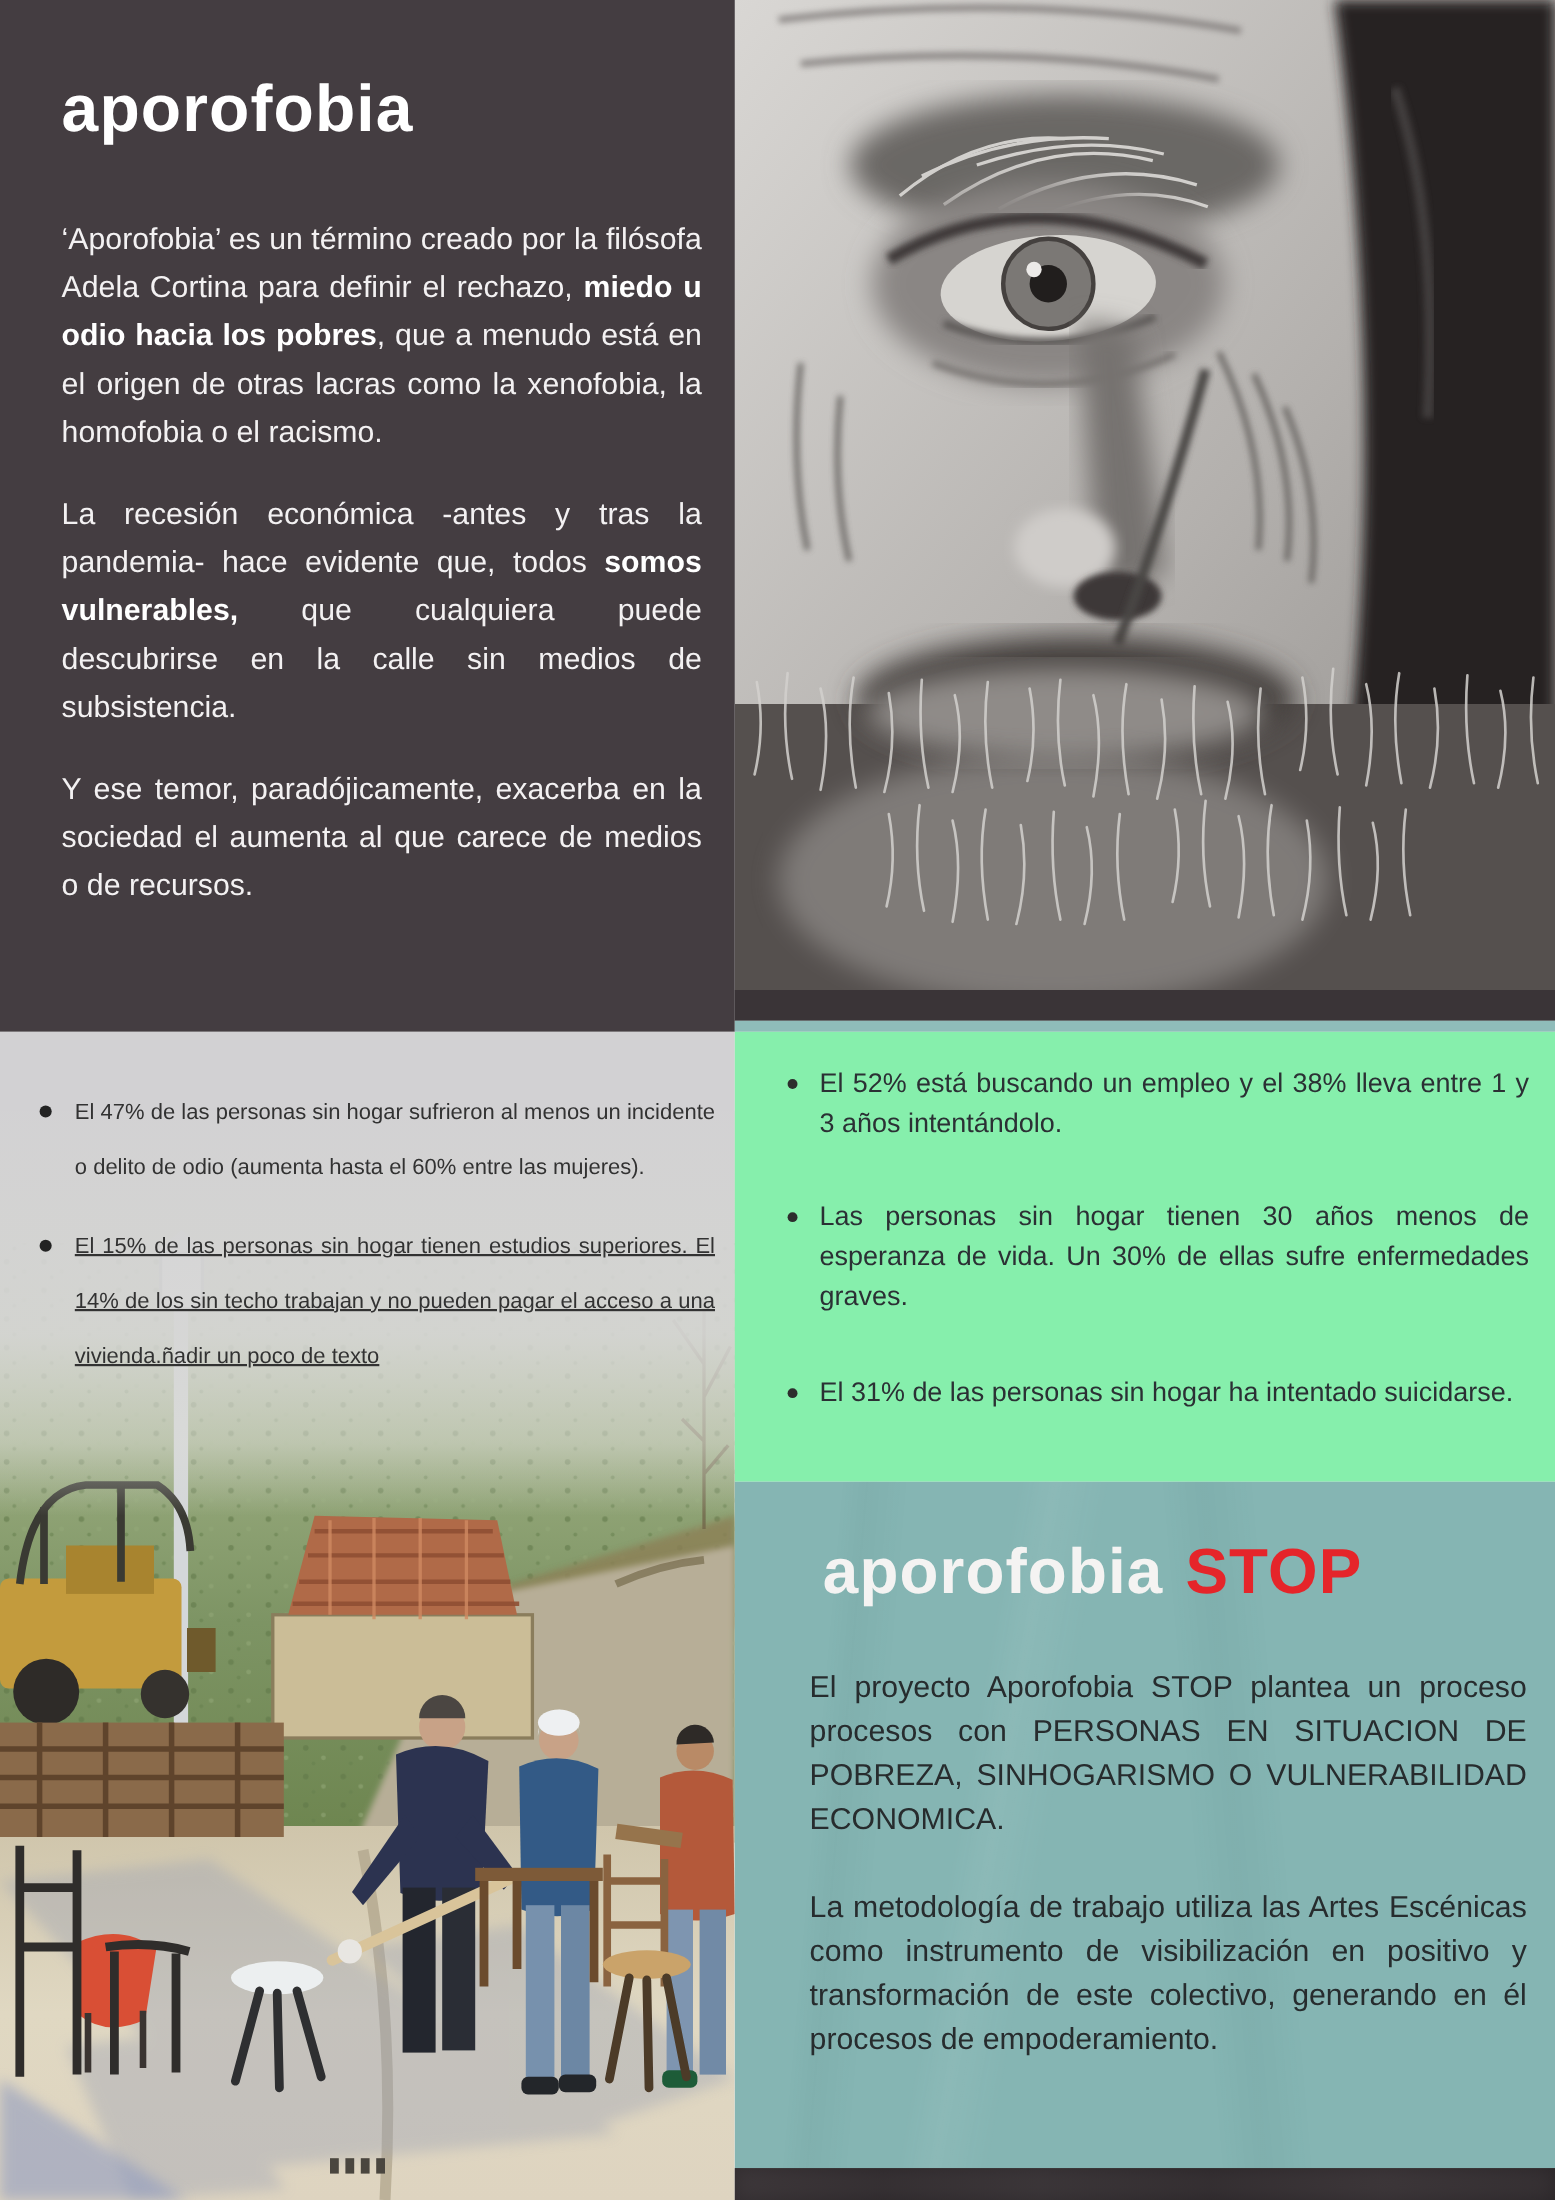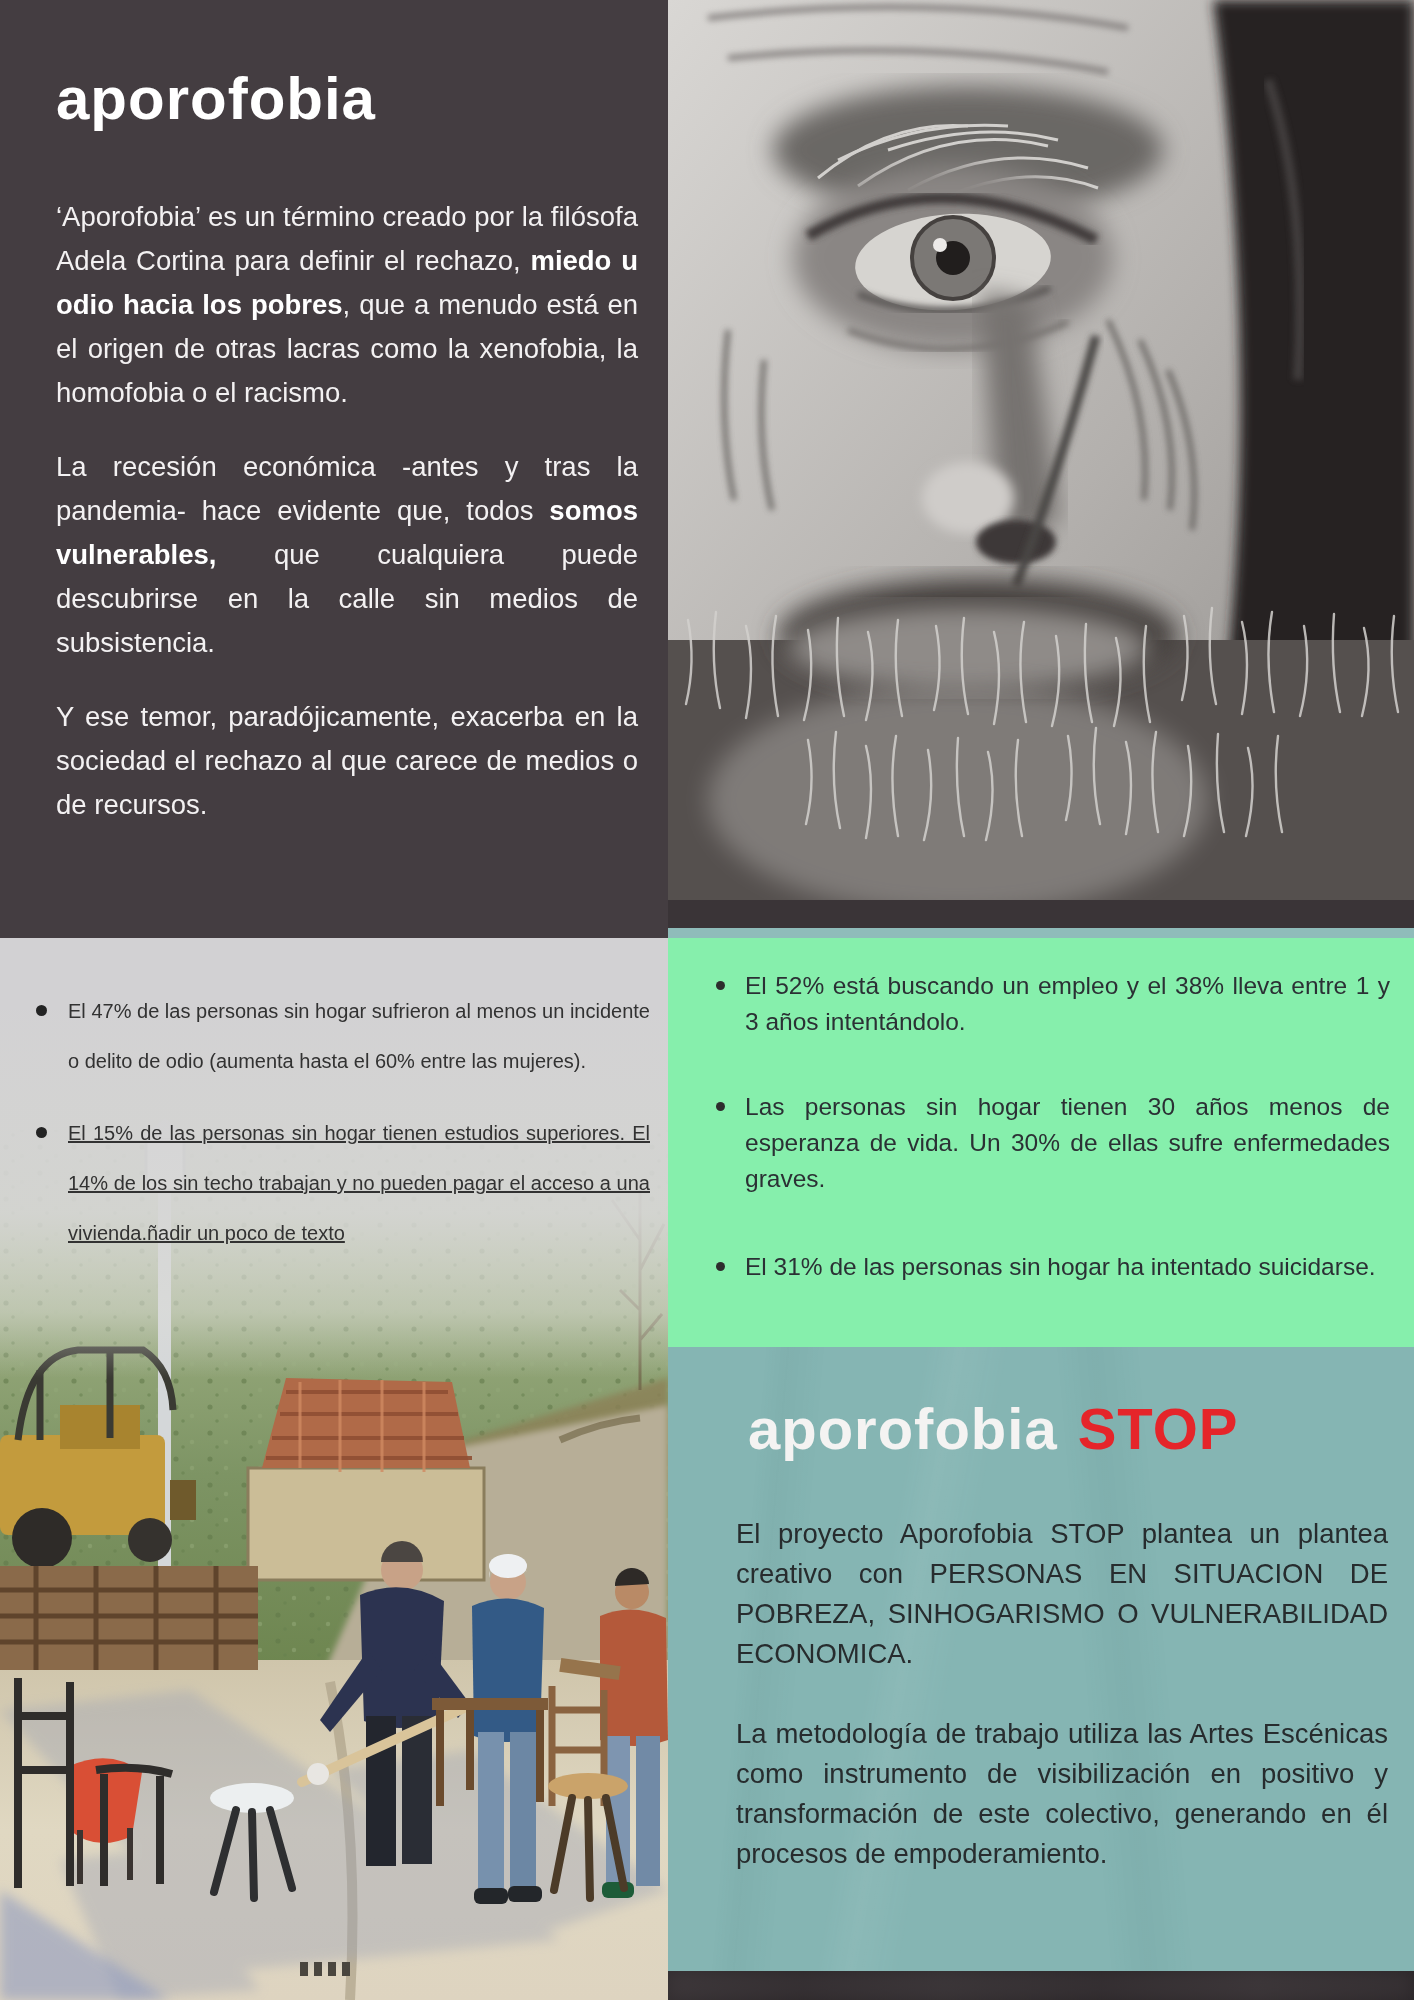--- a/index.html
+++ b/index.html
@@ -66,21 +66,21 @@
 <body>
 
 <div id="page">
 
   <div class="col-left">
 
     <div class="intro-panel">
       <h1 class="intro-title">aporofobia</h1>
       <p class="intro-p first"><span>‘Aporofobia’ es un término creado por la filósofa Adela Cortina para definir el rechazo, </span><b>miedo u odio hacia los pobres</b><span>, que a menudo está en el origen de otras lacras como la xenofobia, la homofobia o el racismo.</span></p>
       <p class="intro-p"><span>La recesión económica -antes y tras la pandemia- hace evidente que, todos </span><b>somos vulnerables,</b><span> que cualquiera puede descubrirse en la calle sin medios de subsistencia.</span></p>
-      <p class="intro-p">Y ese temor, paradójicamente, exacerba en la sociedad el rechazo al que carece de medios o de recursos.</p>
+      <p class="intro-p">Y ese temor, paradójicamente, exacerba en la sociedad el aumenta al que carece de medios o de recursos.</p>
     </div>
 
     <div class="gray-band"></div>
 
     <div class="scene-wrap">
       <svg width="668" height="990" viewBox="0 0 668 990" xmlns="http://www.w3.org/2000/svg">
         <defs>
           <linearGradient id="fieldG" x1="0" y1="0" x2="0" y2="1">
             <stop offset="0" stop-color="#dfe3d6"></stop>
               <stop offset="0.35" stop-color="#a4b488"></stop>
@@ -368,21 +368,21 @@
         <div class="li b3">
           <span class="dot"></span>
           <span>El 31% de las personas sin hogar ha intentado suicidarse.</span>
         </div>
       </div>
     </div>
 
     <div class="project-panel">
       <div class="project-texture"></div>
       <h2 class="project-title"><span>aporofobia</span><span class="accent">STOP</span></h2>
-      <p class="project-p p1">El proyecto Aporofobia STOP plantea un plantea creativo con PERSONAS EN SITUACION DE POBREZA, SINHOGARISMO O VULNERABILIDAD ECONOMICA.</p>
+      <p class="project-p p1">El proyecto Aporofobia STOP plantea un proceso procesos con PERSONAS EN SITUACION DE POBREZA, SINHOGARISMO O VULNERABILIDAD ECONOMICA.</p>
       <p class="project-p p2">La metodología de trabajo utiliza las Artes Escénicas como instrumento de visibilización en positivo y transformación de este colectivo, generando en él procesos de empoderamiento.</p>
     </div>
 
     <div class="photo-strip">
       <div class="strip-texture"></div>
     </div>
   </div>
 
 </div>
 

